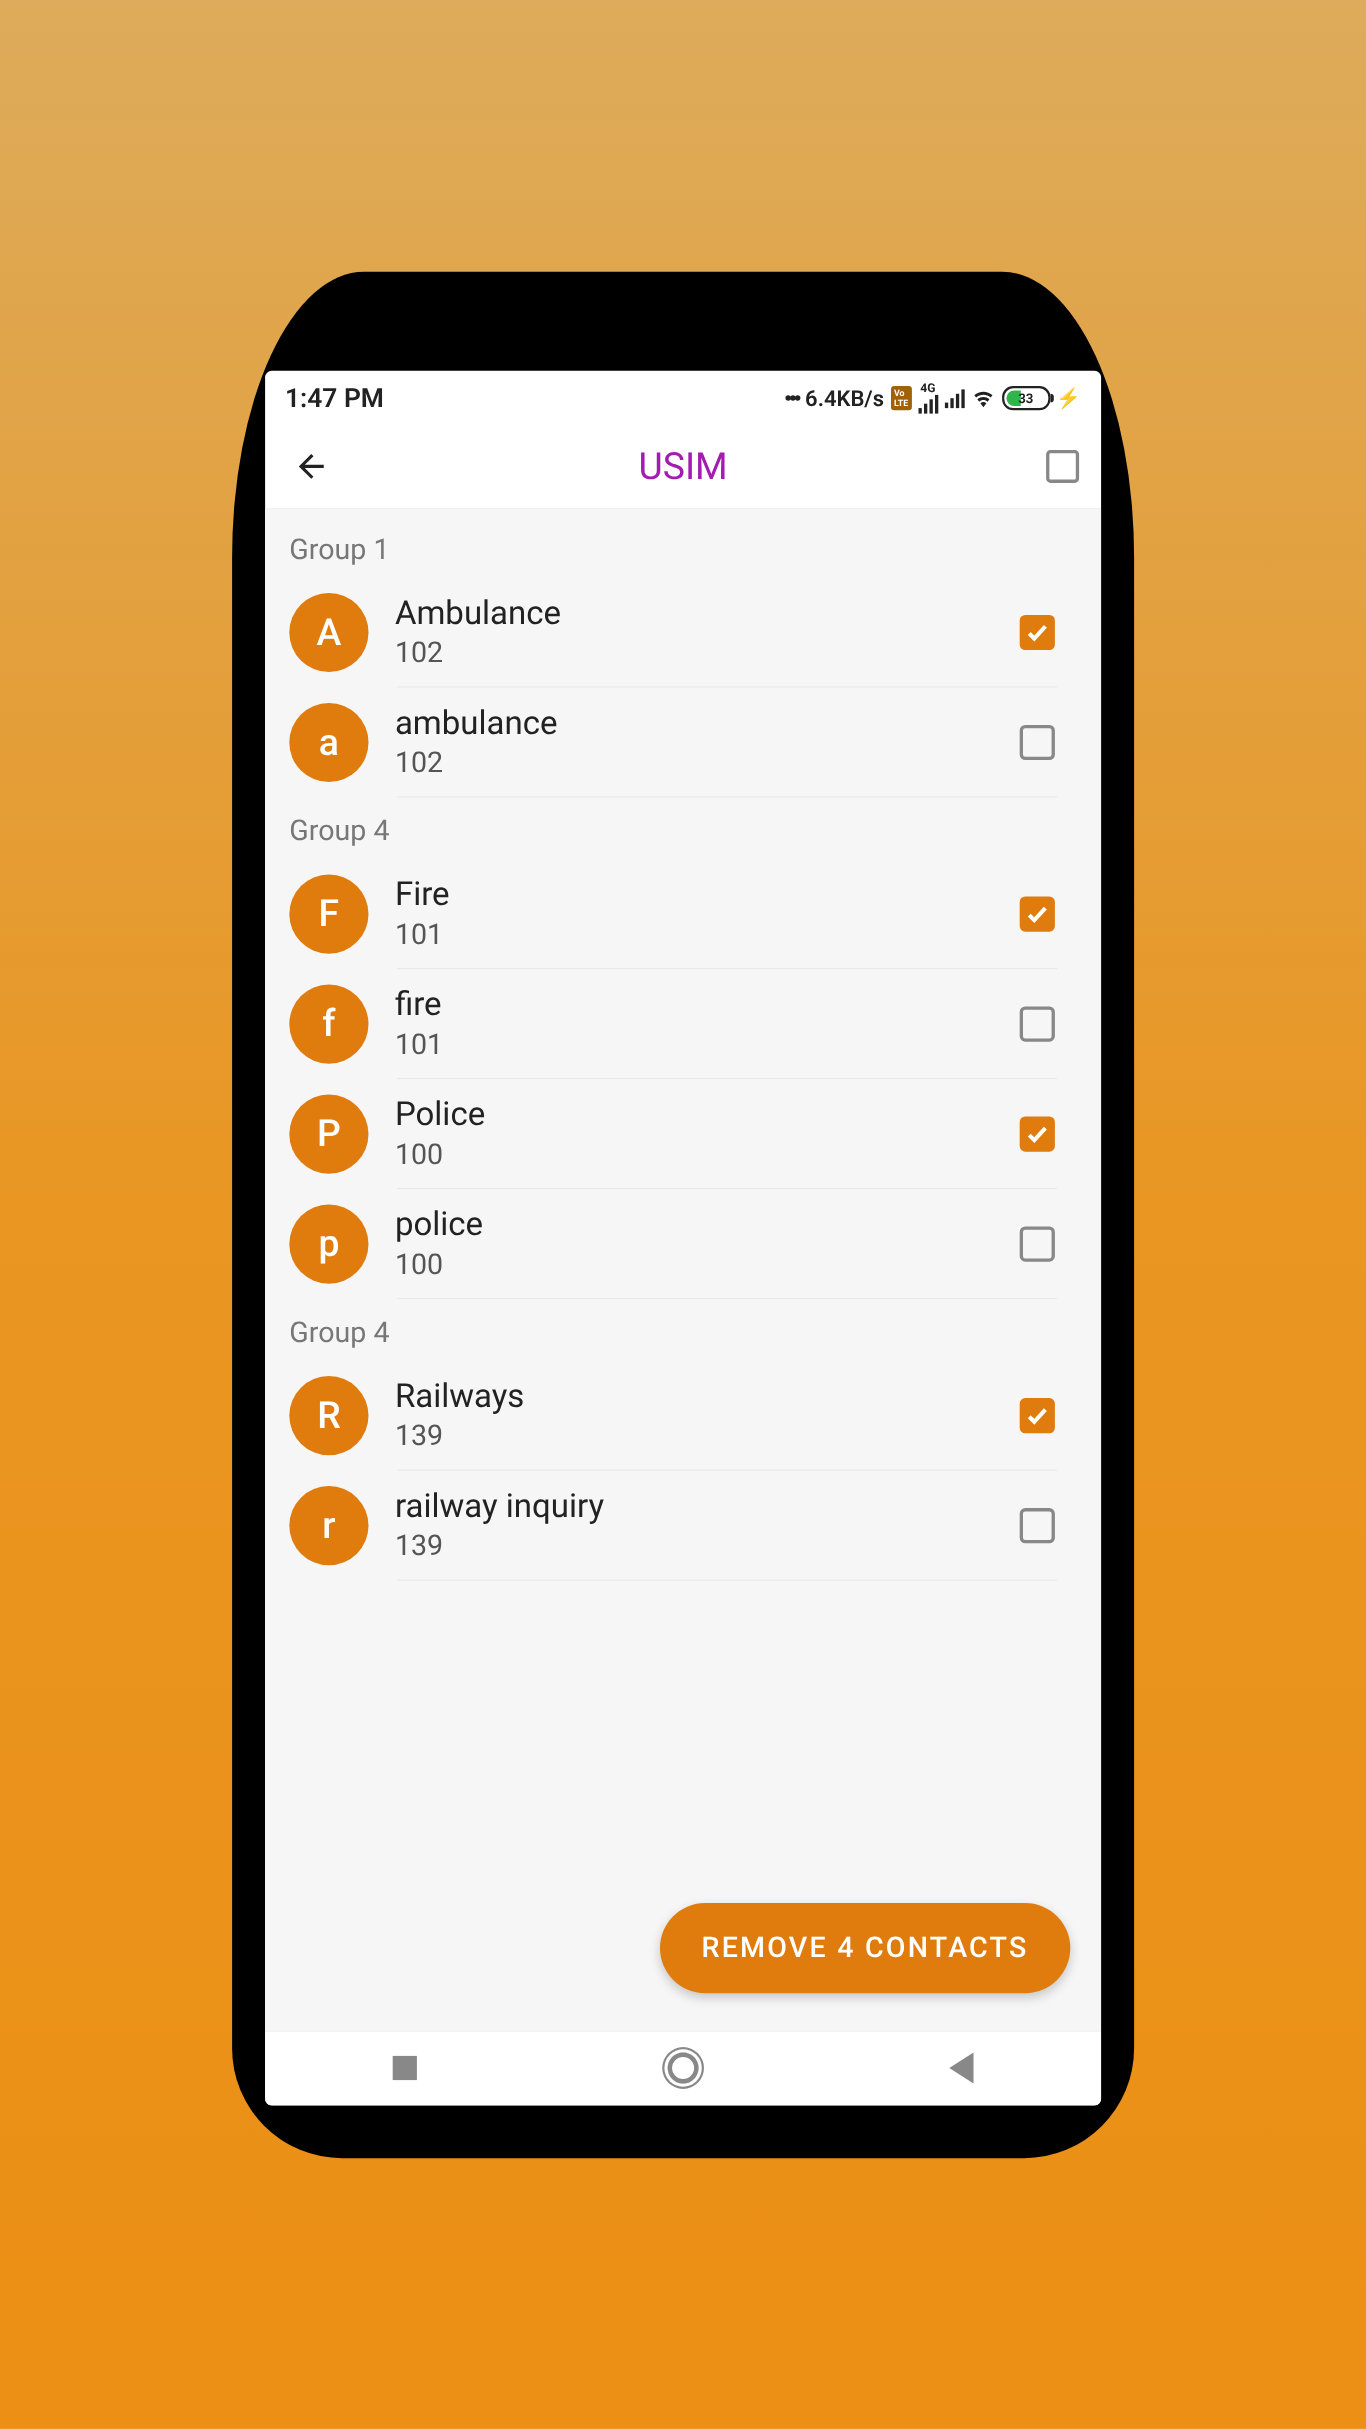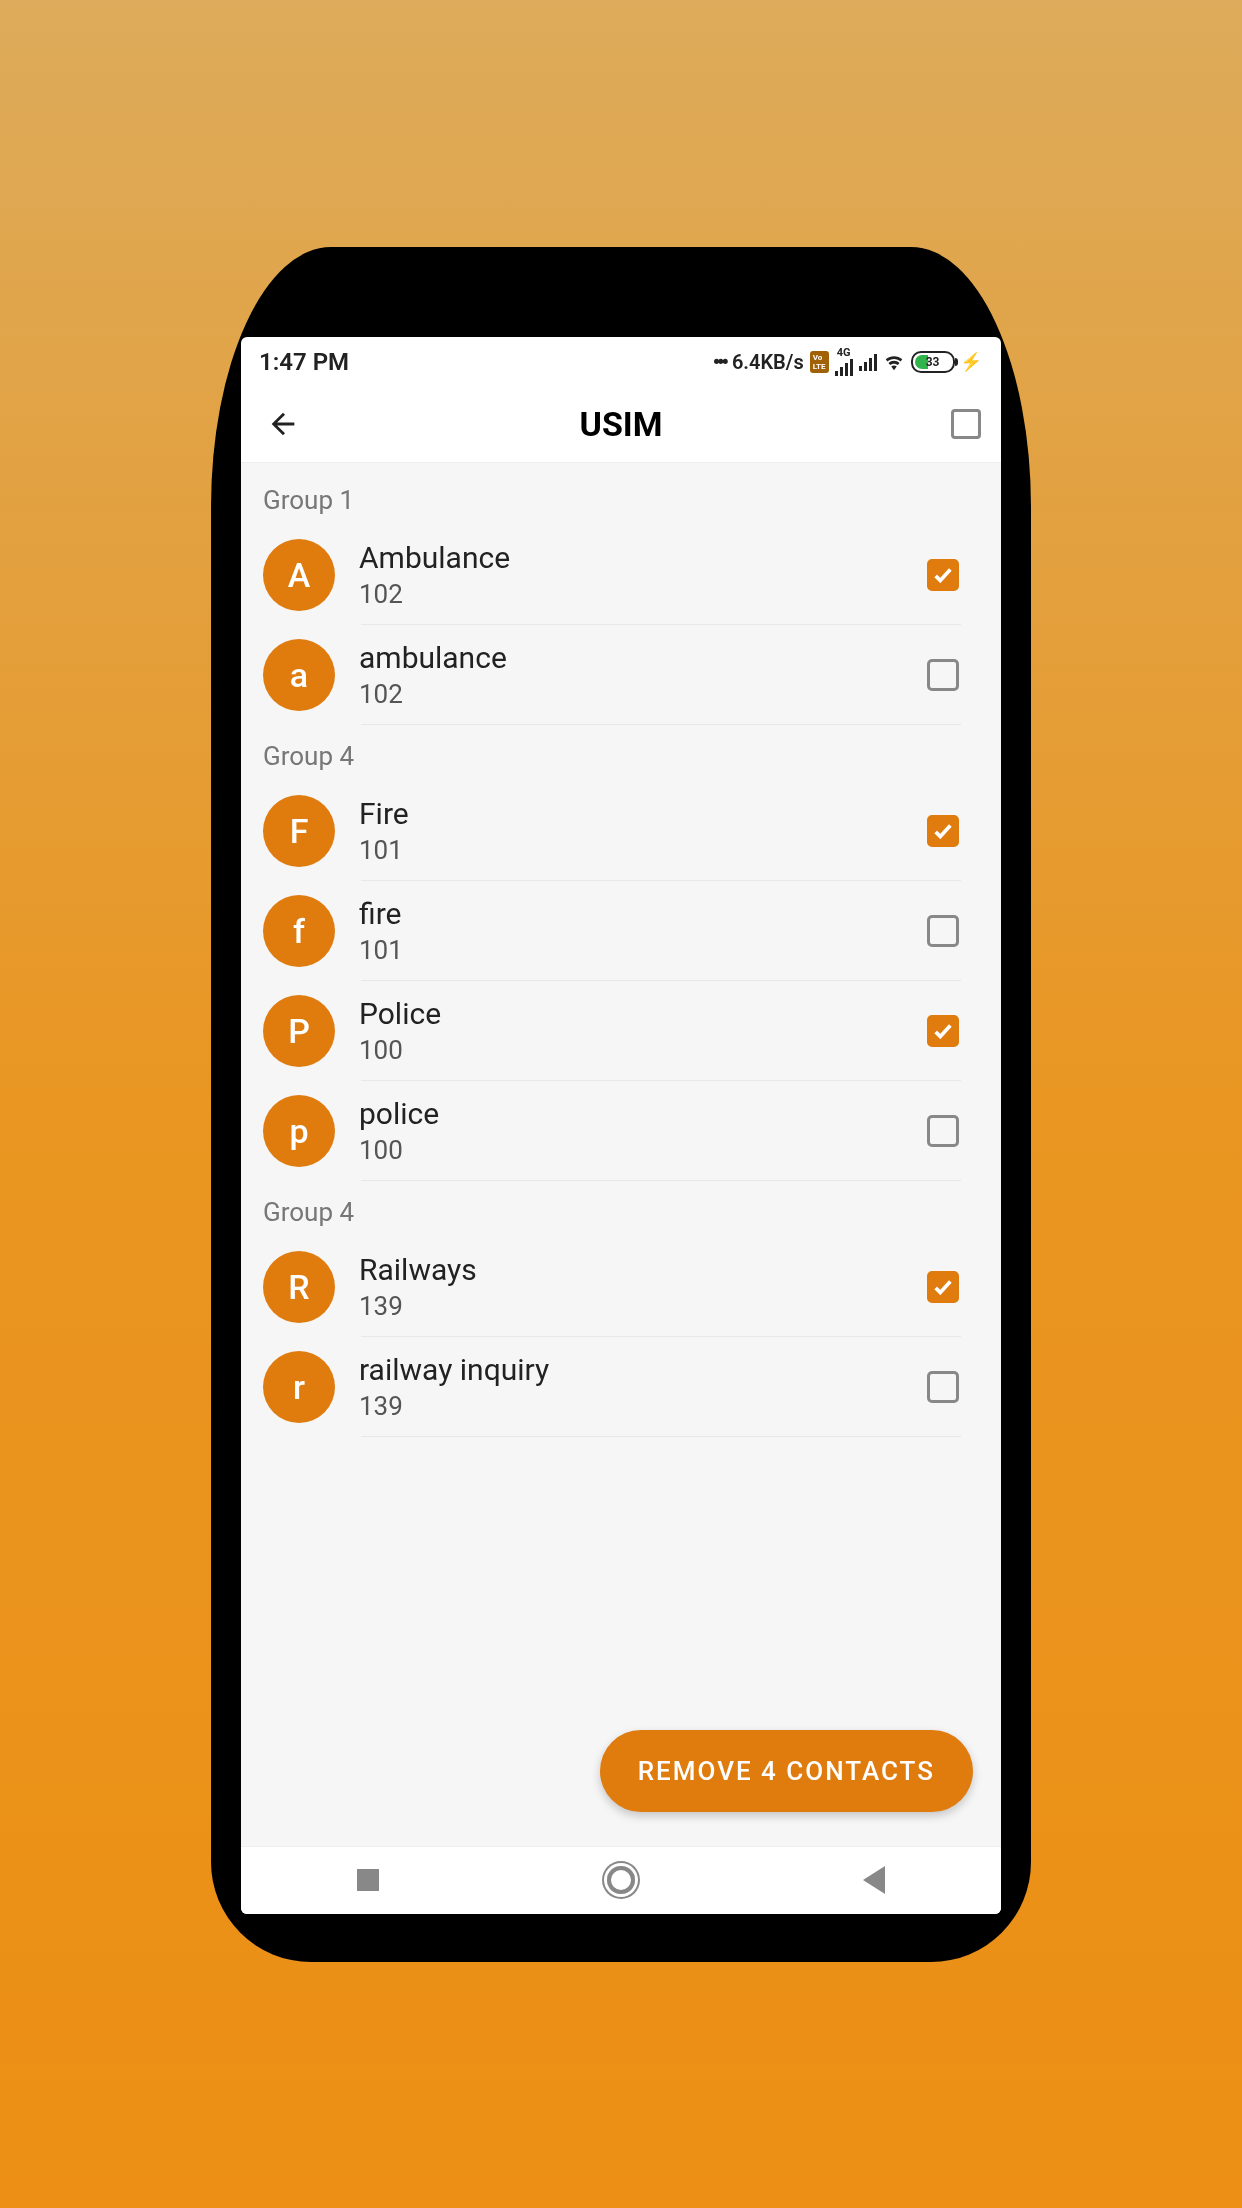--- a/index.html
+++ b/index.html
@@ -118,22 +118,22 @@
     width: 44px; height: 44px;
     display: flex; align-items: center; justify-content: center;
     cursor: pointer;
   }
   .back-btn svg { width: 34px; height: 34px; }
   .app-title {
     position: absolute;
     left: 0; right: 0;
     text-align: center;
     font-size: 34px;
-    font-weight: 700;
-    color: #000000;
+    font-weight: 400;
+    color: #a21caf;
     pointer-events: none;
   }
   .select-all-box {
     margin-left: auto;
     width: 30px; height: 30px;
     border: 3px solid #888;
     border-radius: 4px;
     cursor: pointer;
   }
   .content {

